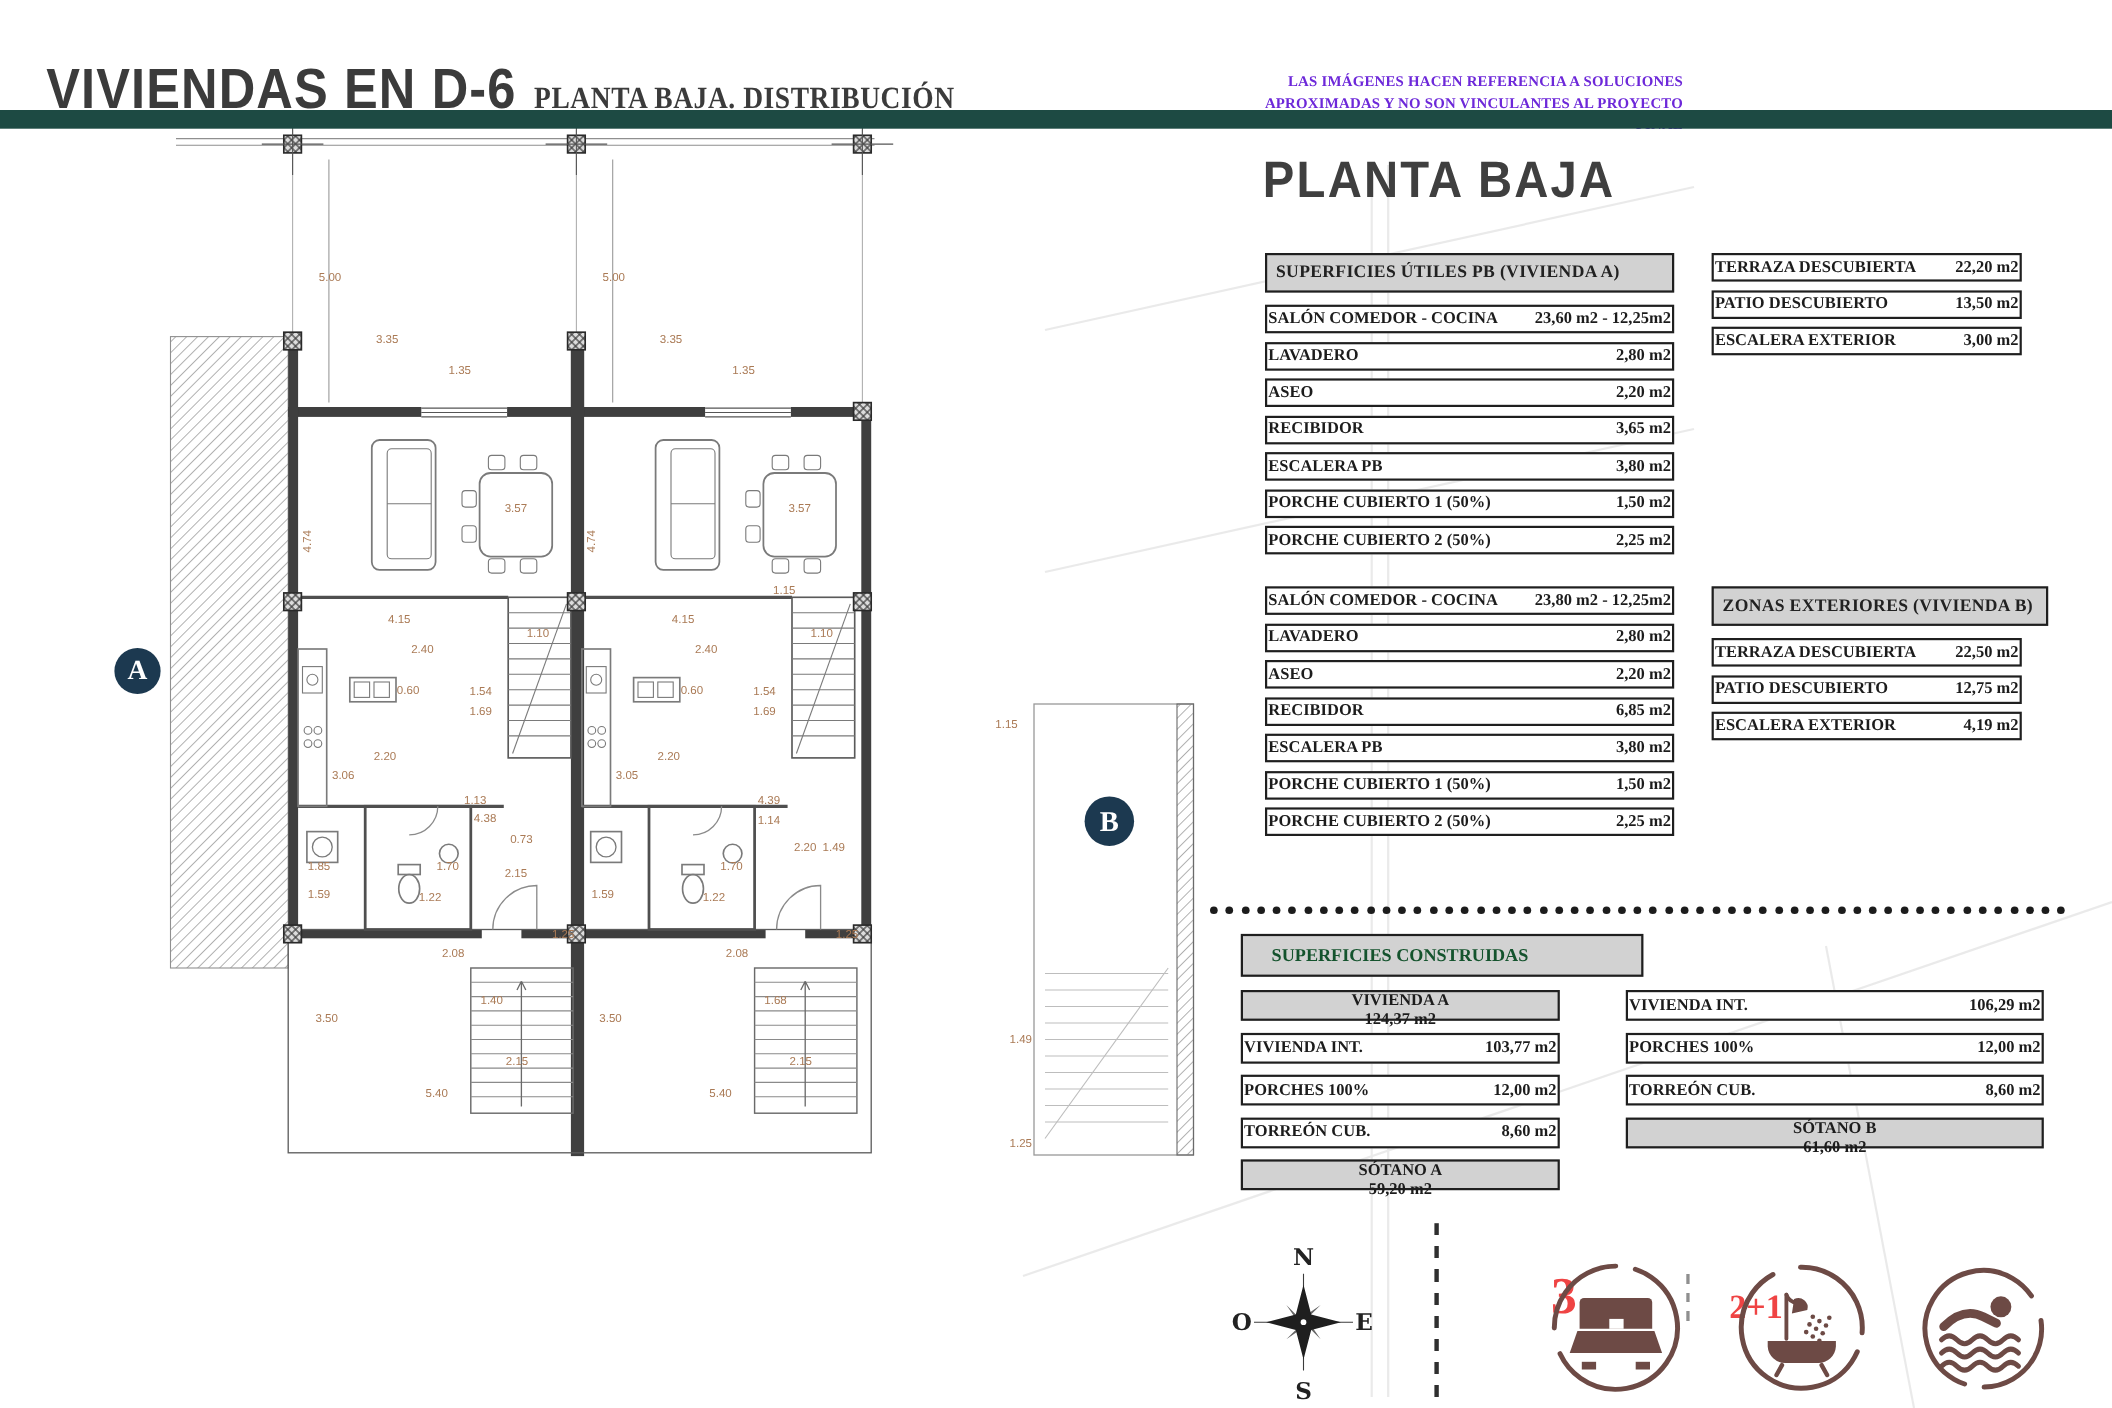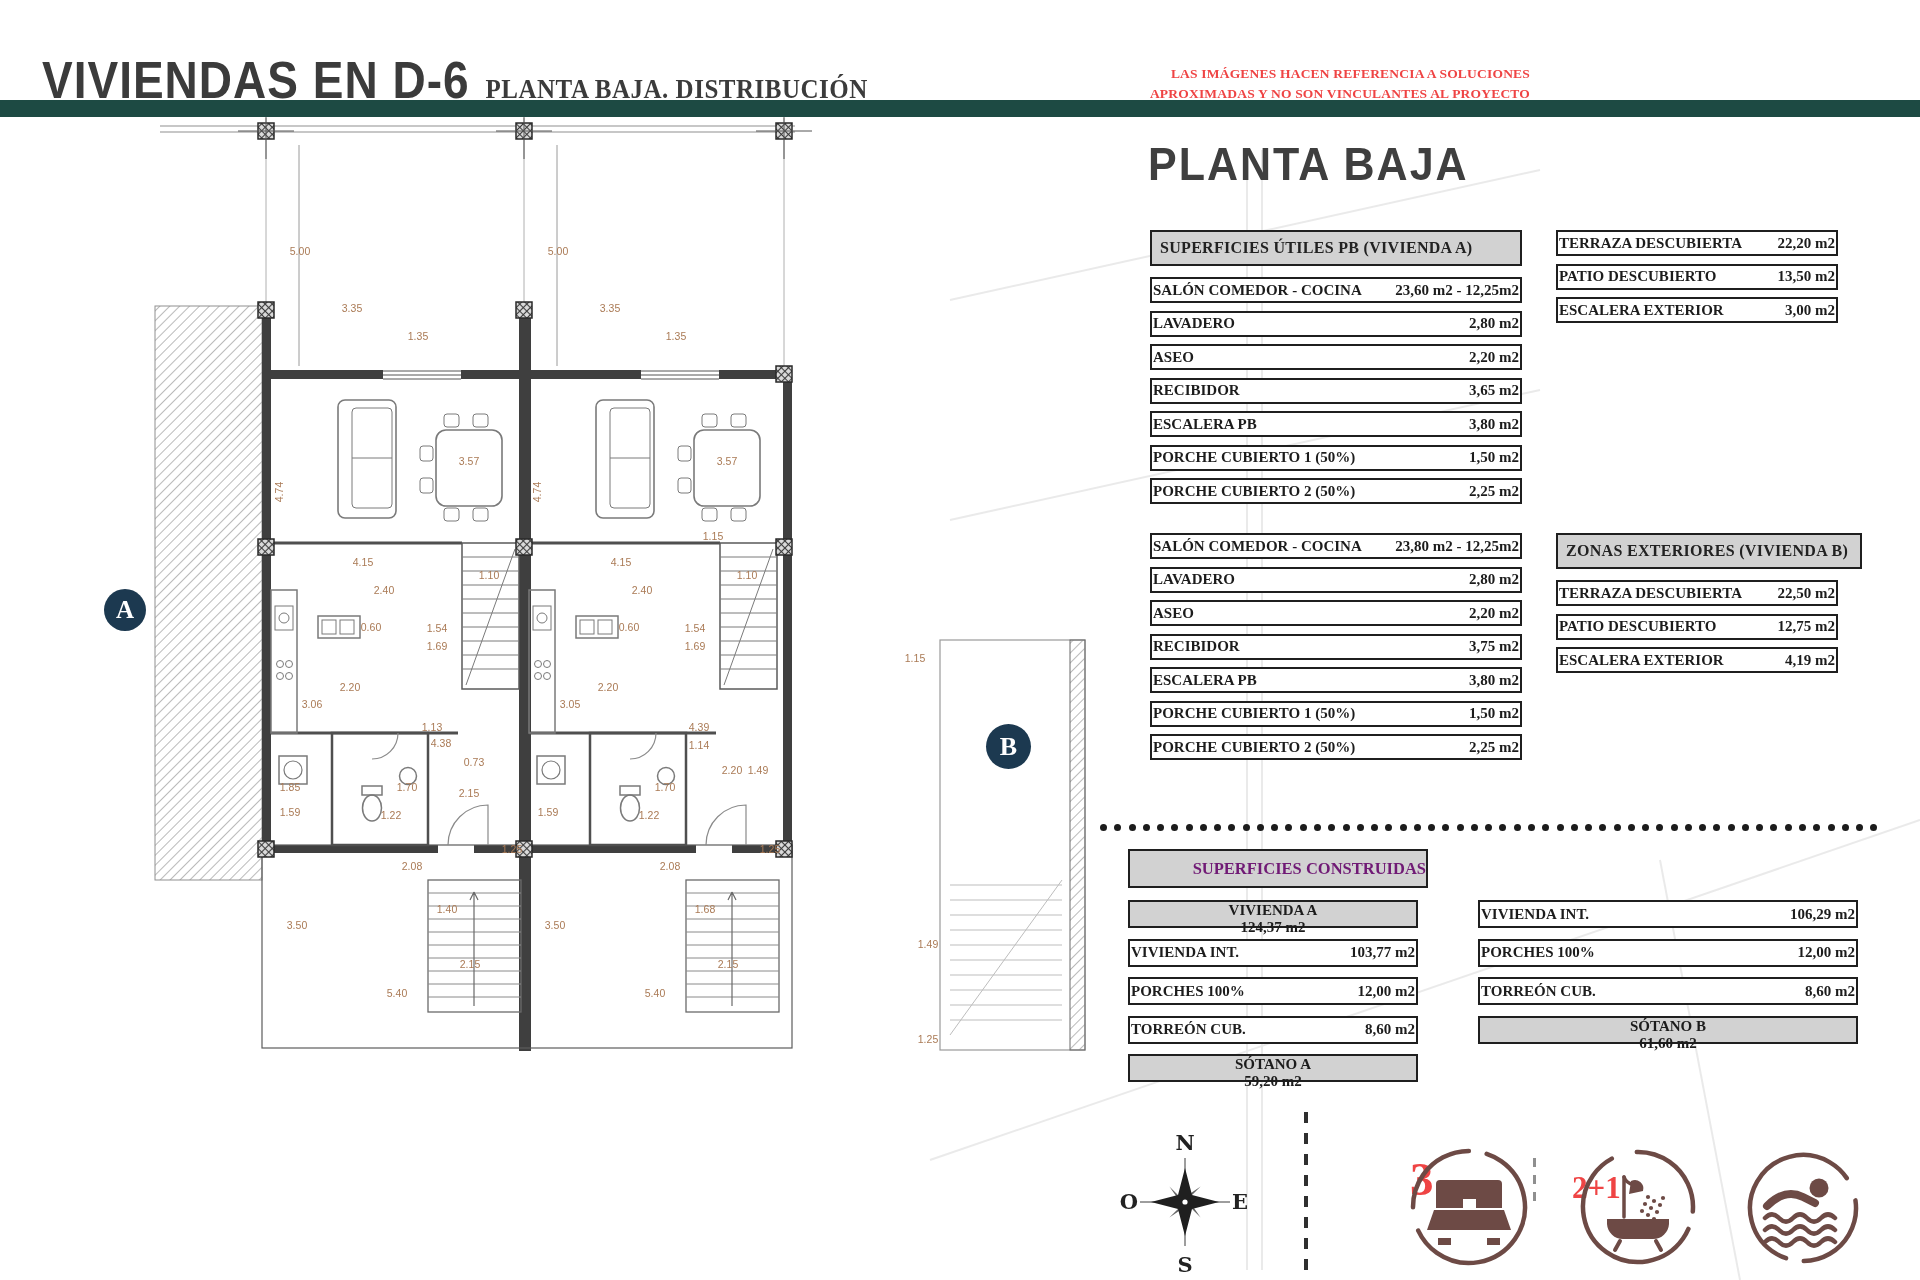--- a/index.html
+++ b/index.html
@@ -8,42 +8,42 @@
         font-family:"Liberation Sans",sans-serif;}
   .abs{position:absolute;}
 
   
   .titleblock{position:absolute;left:42px;top:50px;display:flex;align-items:baseline;gap:16px;
               transform:scaleY(1.12);transform-origin:left top;color:#3b3b3b;white-space:nowrap;}
   .title{font-size:46px;font-weight:700;letter-spacing:1px;}
   .subtitle{font-size:25px;font-weight:700;letter-spacing:.5px;font-family:"Liberation Serif",serif;}
   .disclaimer{position:absolute;top:64px;left:1128px;width:402px;text-align:right;
               font-family:"Liberation Serif",serif;font-weight:700;font-size:13.5px;
-              line-height:19.5px;color:#ef4444;letter-spacing:.2px;}
+              line-height:19.5px;color:#6d28d9;letter-spacing:.2px;}
   .tealbar{position:absolute;left:0;top:100px;width:1920px;height:17px;background:#1d4a43;}
 
   
   .paneltitle{position:absolute;left:1148px;top:138px;font-size:43px;font-weight:700;
               letter-spacing:2px;color:#3f3f3f;transform:scaleY(1.08);transform-origin:left top;}
   .tbl{position:absolute;}
   .thead{height:36px;border:2.5px solid #1f1f1f;background:#d2d2d2;display:flex;align-items:center;
          padding-left:8px;font-family:"Liberation Serif",serif;font-weight:700;font-size:16px;
          color:#222;letter-spacing:.3px;margin-bottom:11px;white-space:nowrap;}
   .trow{height:26px;border:2.5px solid #1f1f1f;background:#fff;display:flex;align-items:center;
         justify-content:space-between;padding:0 1px;margin-bottom:7.5px;
         font-family:"Liberation Serif",serif;font-weight:700;font-size:15px;color:#1c1c1c;white-space:nowrap;}
   .trow.shaded{background:#d2d2d2;flex-direction:column;}
   .tbody-narrow{width:282px;}
   .t-utiles-a{left:1150px;top:230px;width:372px;}
   .t-zonas-a {left:1556px;top:230px;width:306px;}
   .t-utiles-b{left:1150px;top:533px;width:372px;}
   .t-zonas-b {left:1556px;top:533px;width:306px;}
-  .t-con-head{left:1128px;top:849px;width:300px;height:39px;border:2.5px solid #1f1f1f;
+  .t-con-head{left:1128px;top:849px;width:366px;height:39px;border:2.5px solid #1f1f1f;
               background:#d2d2d2;display:flex;align-items:center;padding-left:26px;
-              font-family:"Liberation Serif",serif;font-weight:700;font-size:16.5px;color:#701a75;justify-content:flex-end;}
+              font-family:"Liberation Serif",serif;font-weight:700;font-size:16.5px;color:#14532d;}
   .t-con-a{left:1128px;top:900px;width:290px;}
   .t-con-b{left:1478px;top:900px;width:380px;}
   .t-con-a .trow,.t-con-b .trow{height:28px;margin-bottom:10.5px;}
 
   
   .dots{position:absolute;left:1100px;top:821px;width:778px;height:12px;display:flex;
         justify-content:space-between;align-items:center;}
   .dots span{width:7px;height:7px;border-radius:50%;background:#1c1c1c;display:block;}
 
   
@@ -322,21 +322,21 @@
         <div class="trow">
           <span class="tlabel">LAVADERO</span>
           <span class="tvalue">2,80 m2</span>
         </div>
         <div class="trow">
           <span class="tlabel">ASEO</span>
           <span class="tvalue">2,20 m2</span>
         </div>
         <div class="trow">
           <span class="tlabel">RECIBIDOR</span>
-          <span class="tvalue">3,75 m2</span>
+          <span class="tvalue">6,85 m2</span>
         </div>
         <div class="trow">
           <span class="tlabel">ESCALERA PB</span>
           <span class="tvalue">3,80 m2</span>
         </div>
         <div class="trow">
           <span class="tlabel">PORCHE CUBIERTO 1 (50%)</span>
           <span class="tvalue">1,50 m2</span>
         </div>
         <div class="trow">

